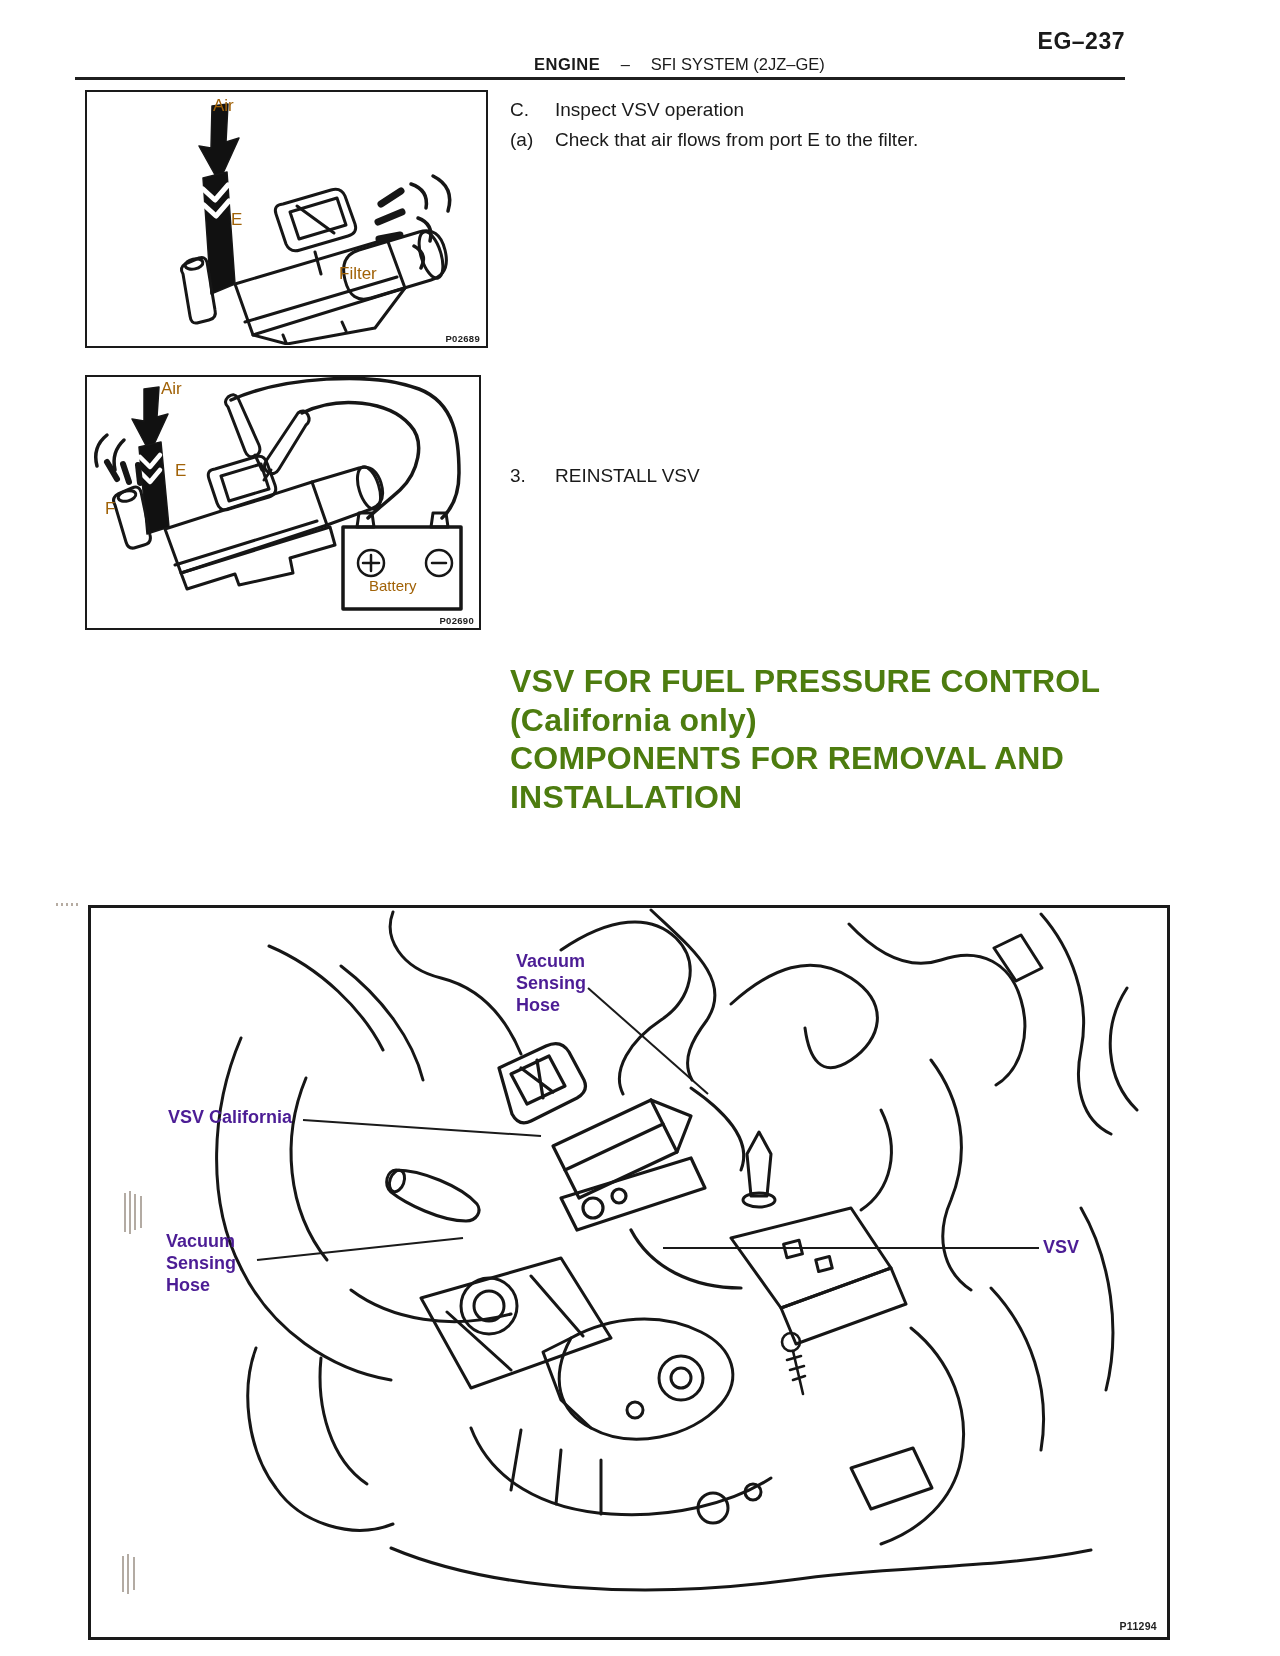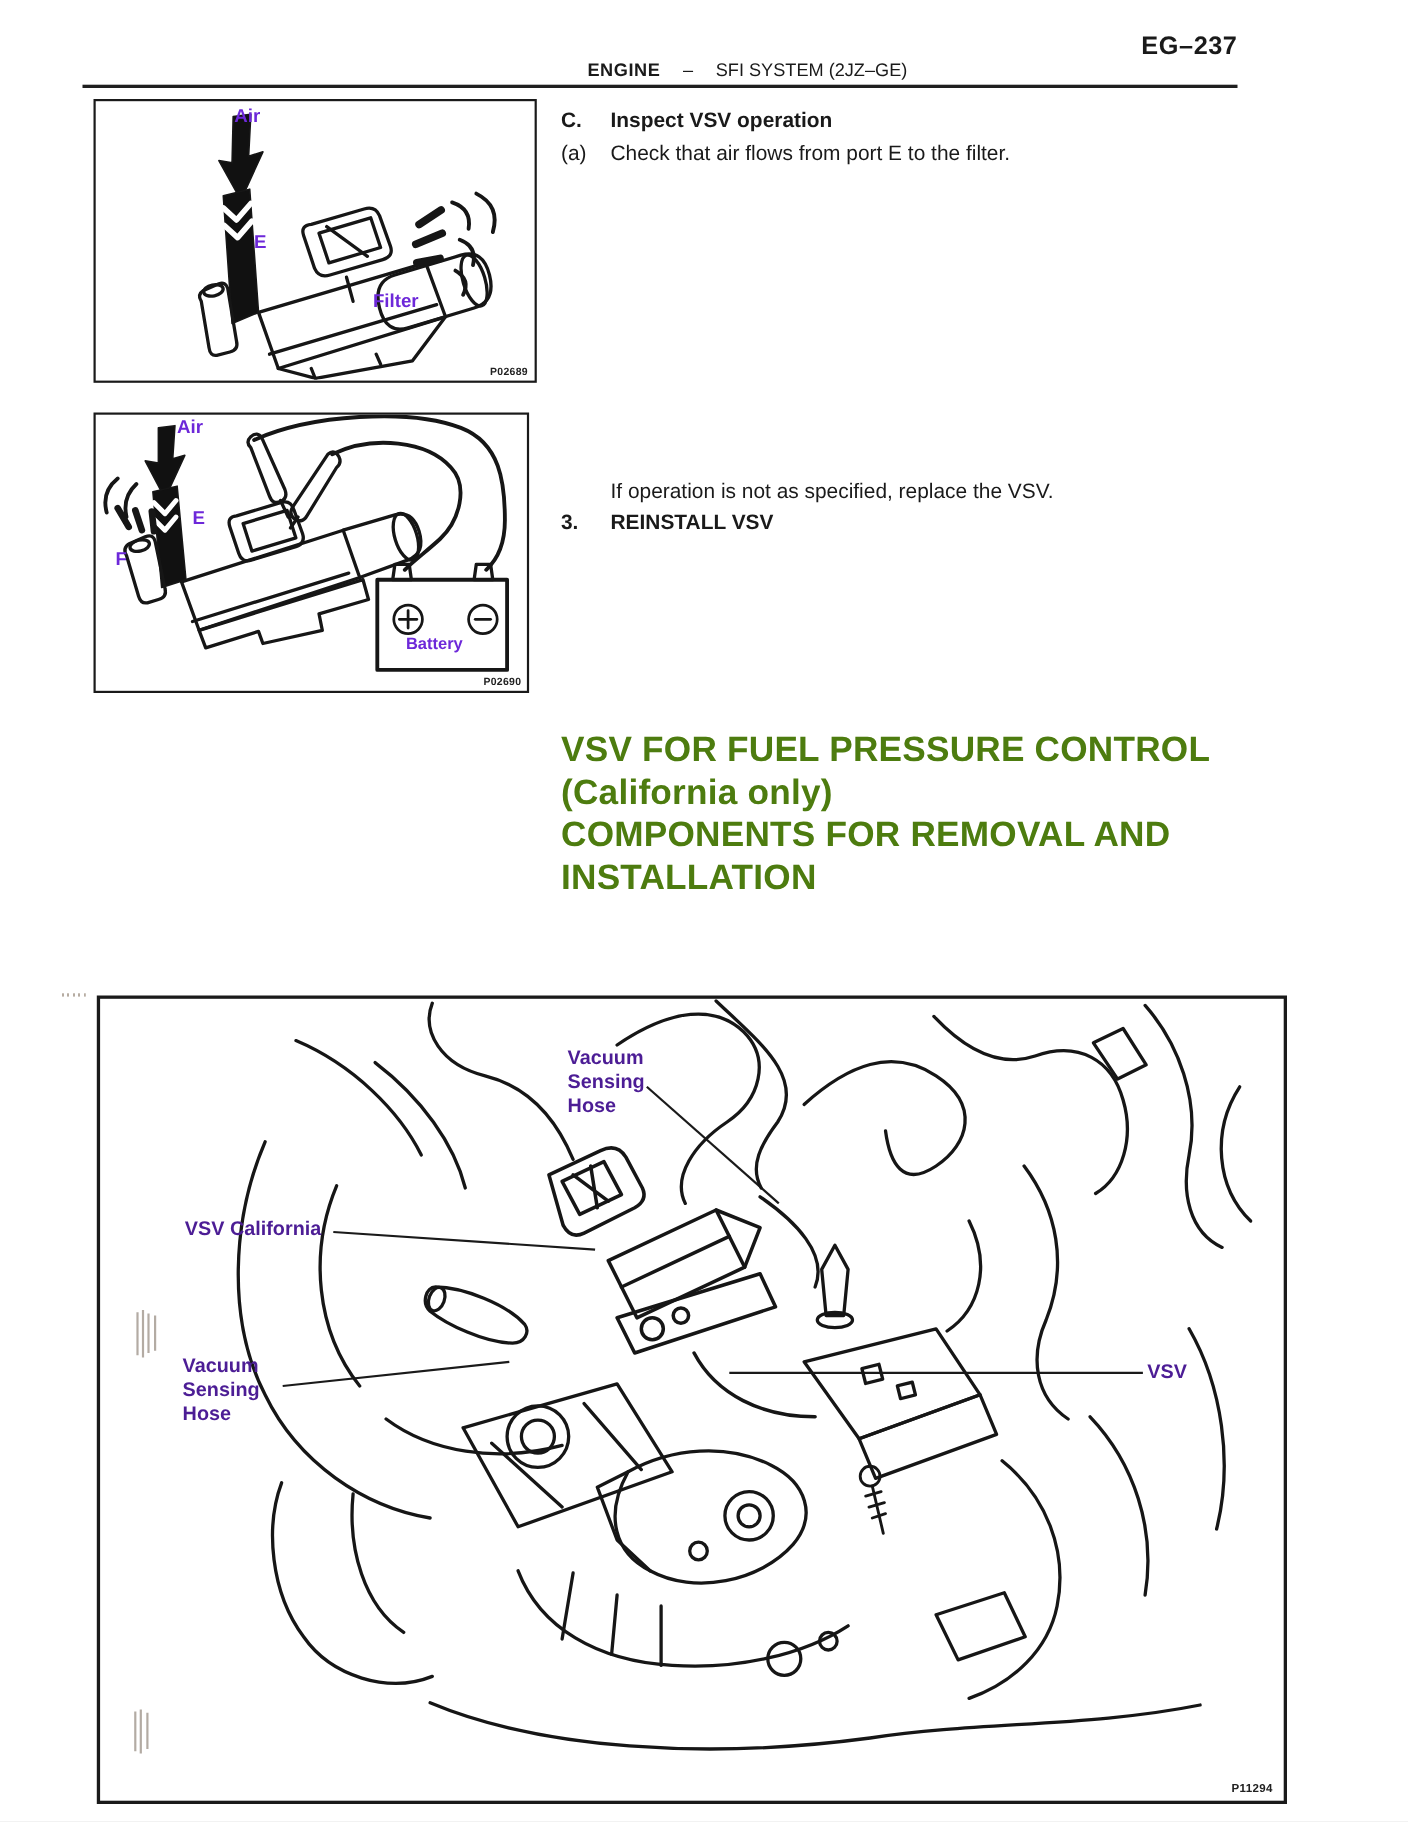--- a/index.html
+++ b/index.html
@@ -11,26 +11,26 @@
   .abs{position:absolute;}
   
   .page-number{top:28px;right:155px;font-size:23px;font-weight:bold;letter-spacing:.5px;}
   .running-head{top:55px;left:534px;font-size:16.5px;white-space:nowrap;}
   .running-head .sect{font-weight:bold;letter-spacing:.5px;}
   .running-head .dash{margin:0 16px;}
   .head-rule{top:77px;left:75px;width:1050px;height:2.5px;background:#1f1f1f;}
   
   .figbox{border:2.5px solid #1a1a1a;background:#fff;box-sizing:border-box;}
   .figbox svg{position:absolute;left:0;top:0;}
-  .fig-label{position:absolute;font-weight:bold;font-size:17px;line-height:1.15;color:#6d28d9;}
+  .fig-label{position:absolute;font-weight:normal;font-size:17px;line-height:1.15;color:#a16207;}
   .fig-code{position:absolute;font-size:9.5px;font-weight:bold;letter-spacing:.3px;color:#222;}
   
   .tline{position:absolute;left:510px;font-size:19px;line-height:28px;white-space:nowrap;}
   .tline .marker{display:inline-block;width:45px;}
-  .tline.bold, .tline.bold .marker{font-weight:bold;}
+  .tline.bold, .tline.bold .marker{font-weight:normal;}
   .note-indent{padding-left:45px;}
   
   .big-heading{left:510px;top:662px;font-size:32px;font-weight:bold;line-height:38.5px;letter-spacing:.2px;color:#4d7c0f;}
   
   .comp-label{position:absolute;font-weight:bold;font-size:18px;line-height:22px;color:#4c1d95;}
 </style>
 </head>
 <body>
 
 <div class="page">
@@ -146,23 +146,20 @@
     <span class="fig-code" style="right:5px;bottom:2px;">P02690</span>
   </div>
 
   <div class="tline bold" style="top:96px;">
     <span class="marker">C.</span><span>Inspect VSV operation</span>
   </div>
   <div class="tline" style="top:126px;">
     <span class="marker">(a)</span><span>Check that air flows from port E to the filter.</span>
   </div>
 
-  <div class="tline note-indent" style="top:434px;">
-    <span>If operation is not as specified, replace the VSV.</span>
-  </div>
   <div class="tline bold" style="top:462px;">
     <span class="marker">3.</span><span>REINSTALL VSV</span>
   </div>
 
   <div class="abs big-heading">
     <div>VSV FOR FUEL PRESSURE CONTROL</div>
     <div>(California only)</div>
     <div>COMPONENTS FOR REMOVAL AND</div>
     <div>INSTALLATION</div>
   </div>

